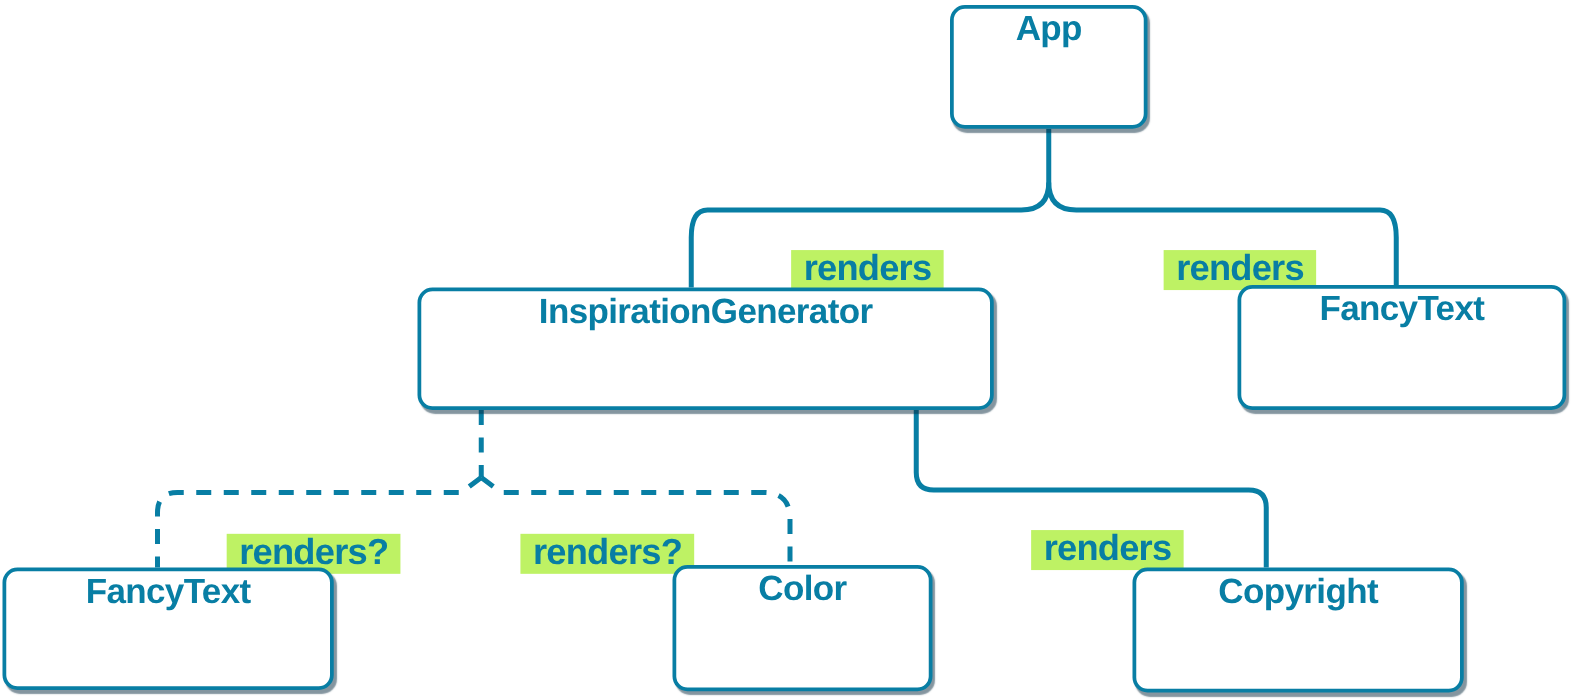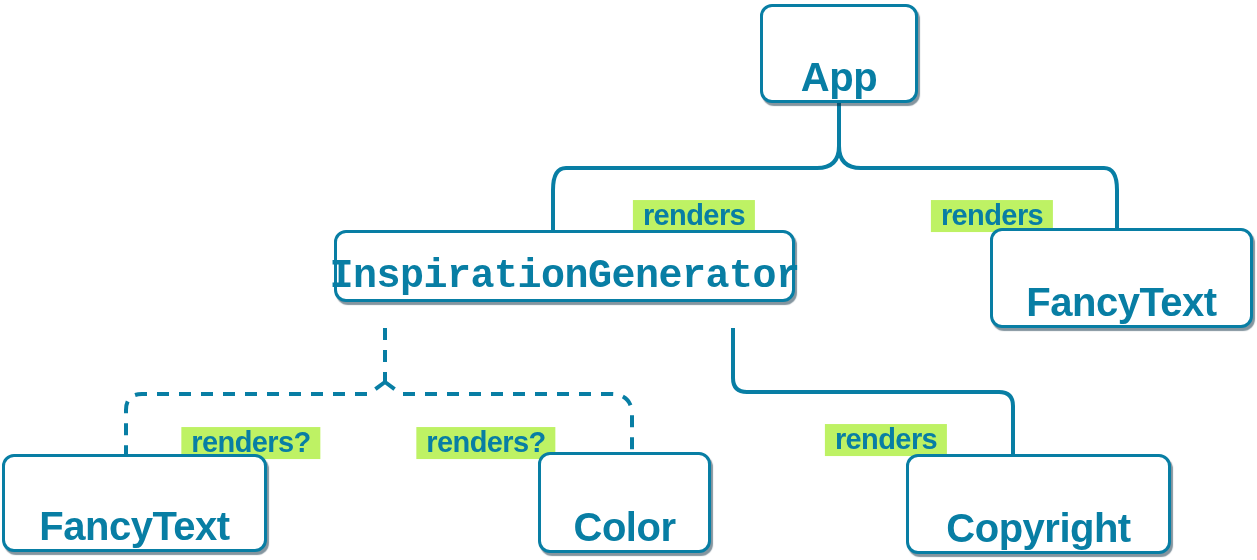--- a/index.html
+++ b/index.html
@@ -32,24 +32,24 @@
     stroke-dasharray: 12 10;
   }
   .node {
     position: absolute;
     box-sizing: border-box;
     background: var(--node-fill);
     border: 3px solid var(--accent);
     border-radius: 12px;
     box-shadow: 2px 3px 1px var(--shadow);
     display: flex;
-    align-items: flex-end;
+    align-items: flex-start;
     justify-content: center;
     color: var(--accent);
-    font-size: 40px;
+    font-size: 28px;
     font-weight: 600;
     letter-spacing: -0.5px;
     white-space: nowrap;
   }
   .edge-label {
     position: absolute;
     transform: translate(-50%, -50%);
     background: #bef264;
     color: var(--accent);
     font-size: 29px;
@@ -77,29 +77,29 @@
       <div class="edge-label" style="left: 694px; top: 168px;">renders</div>
       <div class="edge-label" style="left: 992px; top: 168px;">renders</div>
       <div class="edge-label" style="left: 886px; top: 392px;">renders</div>
       <div class="edge-label" style="left: 251px; top: 395px;">renders?</div>
       <div class="edge-label" style="left: 486px; top: 395px;">renders?</div>
     </div>
   <div id="nodes">
       <div class="node" style="left: 760px; top: 4px; width: 158px; height: 99px;">
         <span>App</span>
       </div>
-      <div class="node" style="left: 334px; top: 230px; width: 461px; height: 72px; font-family: Liberation Mono, monospace;">
+      <div class="node" style="left: 334px; top: 230px; width: 461px; height: 98px;">
         <span>InspirationGenerator</span>
       </div>
       <div class="node" style="left: 990px; top: 228px; width: 263px; height: 100px;">
         <span>FancyText</span>
       </div>
       <div class="node" style="left: 2px; top: 454px; width: 265px; height: 98px;">
         <span>FancyText</span>
       </div>
-      <div class="node" style="left: 538px; top: 452px; width: 173px; height: 101px;">
+      <div class="node" style="left: 538px; top: 452px; width: 208px; height: 101px;">
         <span>Color</span>
       </div>
       <div class="node" style="left: 880px; top: 454px; width: 265px; height: 100px; margin-left: 26px;">
         <span>Copyright</span>
       </div>
     </div>
 </div>
 
 </body></html>

